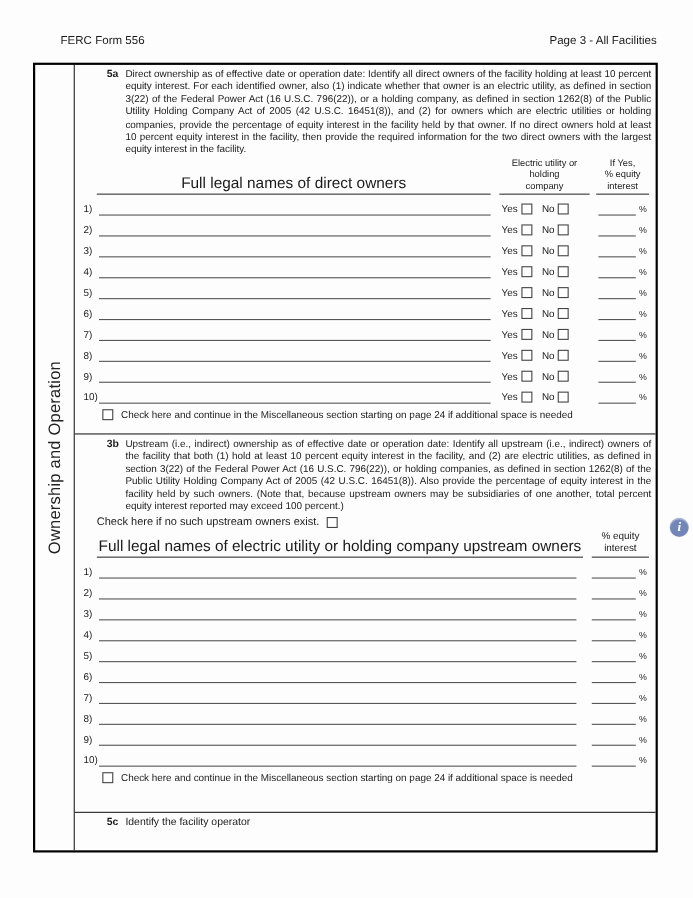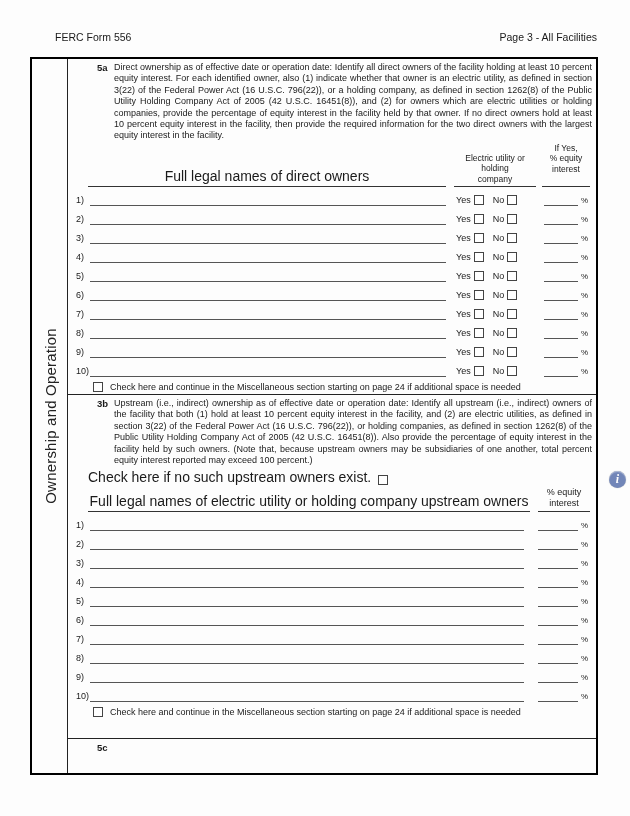--- a/index.html
+++ b/index.html
@@ -35,40 +35,40 @@
   .instr { margin:0; font-size:9px; line-height:11.4px; flex:1; text-align:justify; }
   .plain-label { margin:0; font-size:9.5px; flex:1; }
 
   
   .hdr-5a { display:flex; align-items:flex-end; padding:0 6px 0 20px; margin-top:1px; }
   .name-head { flex:1; text-align:center; font-size:14px; border-bottom:1px solid #333;
                padding-bottom:2px; margin-right:8px; }
   .utility-head { width:82px; flex:none; text-align:center; font-size:8.5px; line-height:10.5px;
                   white-space:pre-line; border-bottom:1px solid #333; padding-bottom:2px; margin-right:6px; }
   .equity-head { width:48px; flex:none; text-align:center; font-size:8.5px; line-height:10.5px;
-                 white-space:pre-line; border-bottom:1px solid #333; padding-bottom:12px; }
+                 white-space:pre-line; border-bottom:1px solid #333; padding-bottom:2px; }
   
   .hdr-5b { display:flex; align-items:flex-end; padding:0 6px 0 20px; margin-top:2px; }
   .equity-head-b { width:52px; flex:none; text-align:center; font-size:9px; line-height:11px;
                    white-space:pre-line; border-bottom:1px solid #333; padding-bottom:2px; }
 
   .rows { padding:0 6px 0 8px; }
   .frow { display:flex; align-items:flex-end; height:19px; font-size:9px; }
   .rnum { width:14px; flex:none; padding-bottom:1px; }
   .fline { flex:1; border-bottom:1px solid #555; height:13px; margin-right:10px; min-width:0; }
   .yn { display:flex; align-items:center; width:82px; flex:none; padding-bottom:1px; margin-right:6px; }
   .ynlab { margin-right:3px; }
   .nolab { margin-left:9px; }
   .cb { width:10px; height:10px; border:1px solid #444; background:#fff; flex:none; display:inline-block; }
   .pline { width:34px; flex:none; border-bottom:1px solid #555; height:13px; margin-right:3px; }
   .pline-b { width:40px; margin-left:4px; }
   .pct { width:9px; flex:none; font-size:8px; padding-bottom:1px; }
 
   .note { display:flex; align-items:flex-start; gap:7px; font-size:9px; margin:5px 0 0 25px; }
-  .no-owners { display:flex; align-items:flex-end; gap:7px; font-size:14px; margin:3px 0 0 20px; }
+  .no-owners { display:flex; align-items:flex-end; gap:7px; font-size:10px; margin:3px 0 0 20px; }
 
   .info-icon {
     position:absolute; left:609px; top:471px; width:17px; height:17px;
     border-radius:50%; background:#7286b8; color:#fff; cursor:pointer;
     font-family:"Liberation Serif", serif; font-style:italic; font-weight:bold;
     font-size:12px; text-align:center; line-height:16px;
     box-shadow:inset 0 1px 1px rgba(255,255,255,.45), 0 0 1px rgba(0,0,0,.3);
   }
 </style>
 </head>
@@ -303,19 +303,20 @@
         </div>
       <div class="note">
         <span class="cb"></span>
         <span>Check here and continue in the Miscellaneous section starting on page 24 if additional space is needed</span>
       </div>
     </section>
 
     <section class="sec sec-5c">
       <div class="instr-row">
         <span class="sec-id">5c</span>
+        <p class="plain-label">Identify the facility operator</p>
       </div>
     </section>
 
   </div>
 </div>
 
 <div class="info-icon">i</div>
 
 </body></html>

